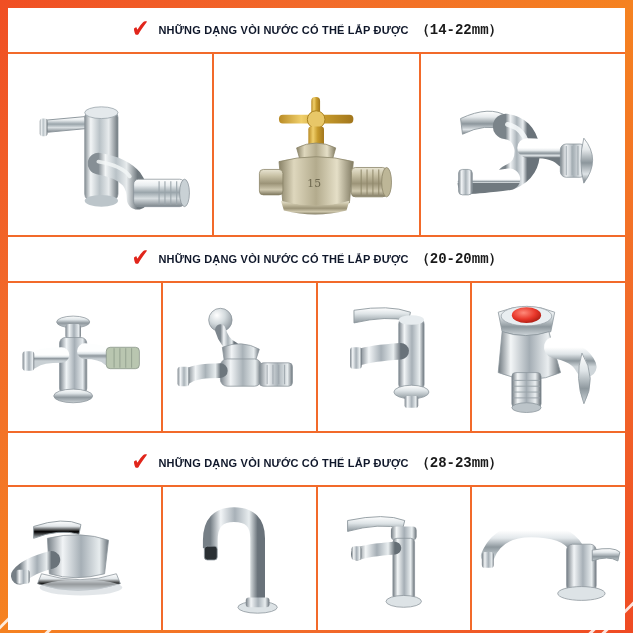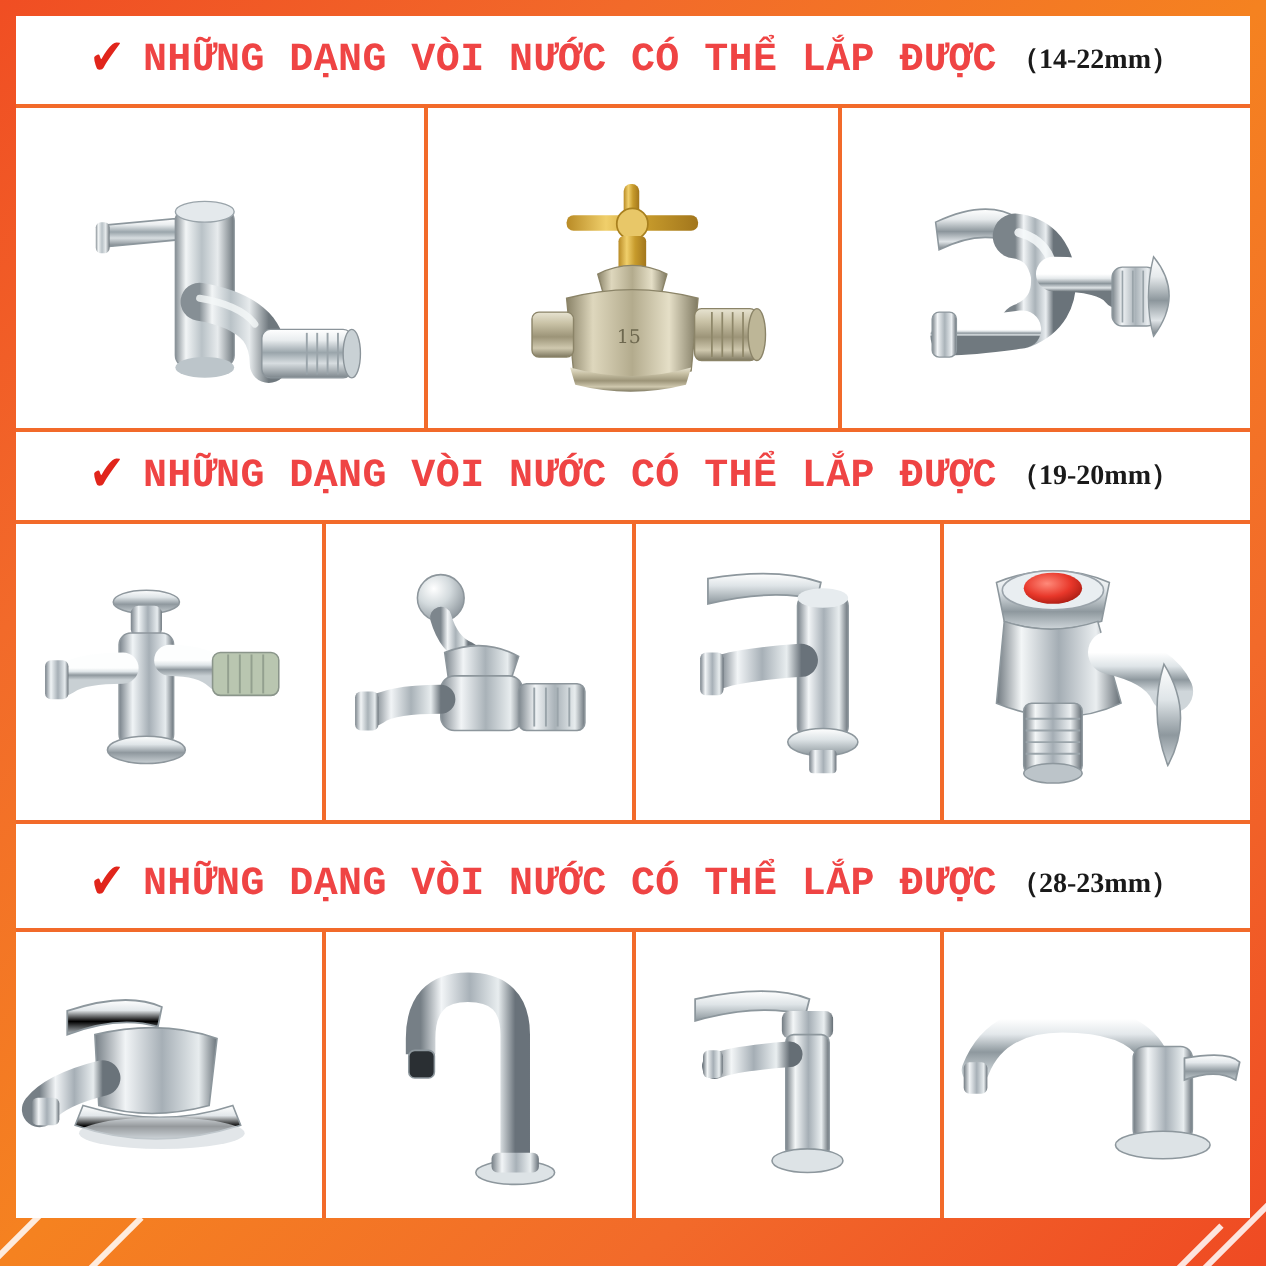--- a/index.html
+++ b/index.html
@@ -59,43 +59,42 @@
   }
   .check {
     color: #e1251b;
     font-size: 25px;
     font-weight: bold;
     line-height: 1;
     transform: translateY(-2px) scaleX(0.85);
     font-family: "DejaVu Sans", sans-serif;
   }
   .sec-title {
-    font-size: 20px;
+    font-size: 11px;
     font-weight: bold;
     letter-spacing: 0.2px;
-    color: #ef4444;
+    color: #0f172a;
     white-space: nowrap;
-    font-family: Liberation Mono, monospace;
   }
   .sec-range {
     font-size: 14px;
     font-weight: bold;
     color: #1a1a1a;
     white-space: nowrap;
-    font-family: Liberation Serif, serif;
+    font-family: Liberation Mono, monospace;
   }
 
   .row {
     display: flex;
     width: 100%;
     background: #ffffff;
     border-top: 2px solid #f26a2a;
     border-bottom: 2px solid #f26a2a;
   }
-  .row.r1 { height: 164px; }
+  .row.r1 { height: 185px; }
   .row.r2 { height: 152px; }
   .row.r3 { height: 145px; border-bottom: none; }
 
   .cell {
     flex: 1;
     position: relative;
     border-right: 2px solid #f26a2a;
     overflow: hidden;
     display: flex;
     align-items: center;
@@ -260,21 +259,21 @@
           </g>
         </svg>
       </div>
     </div>
   </div>
 
   <div class="section">
     <div class="sec-head">
       <span class="check">✔</span>
       <span class="sec-title">NHỮNG DẠNG VÒI NƯỚC CÓ THỂ LẮP ĐƯỢC</span>
-      <span class="sec-range">（19-20mm）</span>
+      <span class="sec-range">（20-20mm）</span>
     </div>
 
     <div class="row r2">
 
       <div class="cell">
         <svg class="art" viewBox="0 0 155 152">
           <defs>
             <linearGradient id="s2a" x1="0" y1="0" x2="0" y2="1">
               <stop offset="0%" stop-color="#fdfefe"></stop>
                 <stop offset="30%" stop-color="#dfe5e8"></stop>

